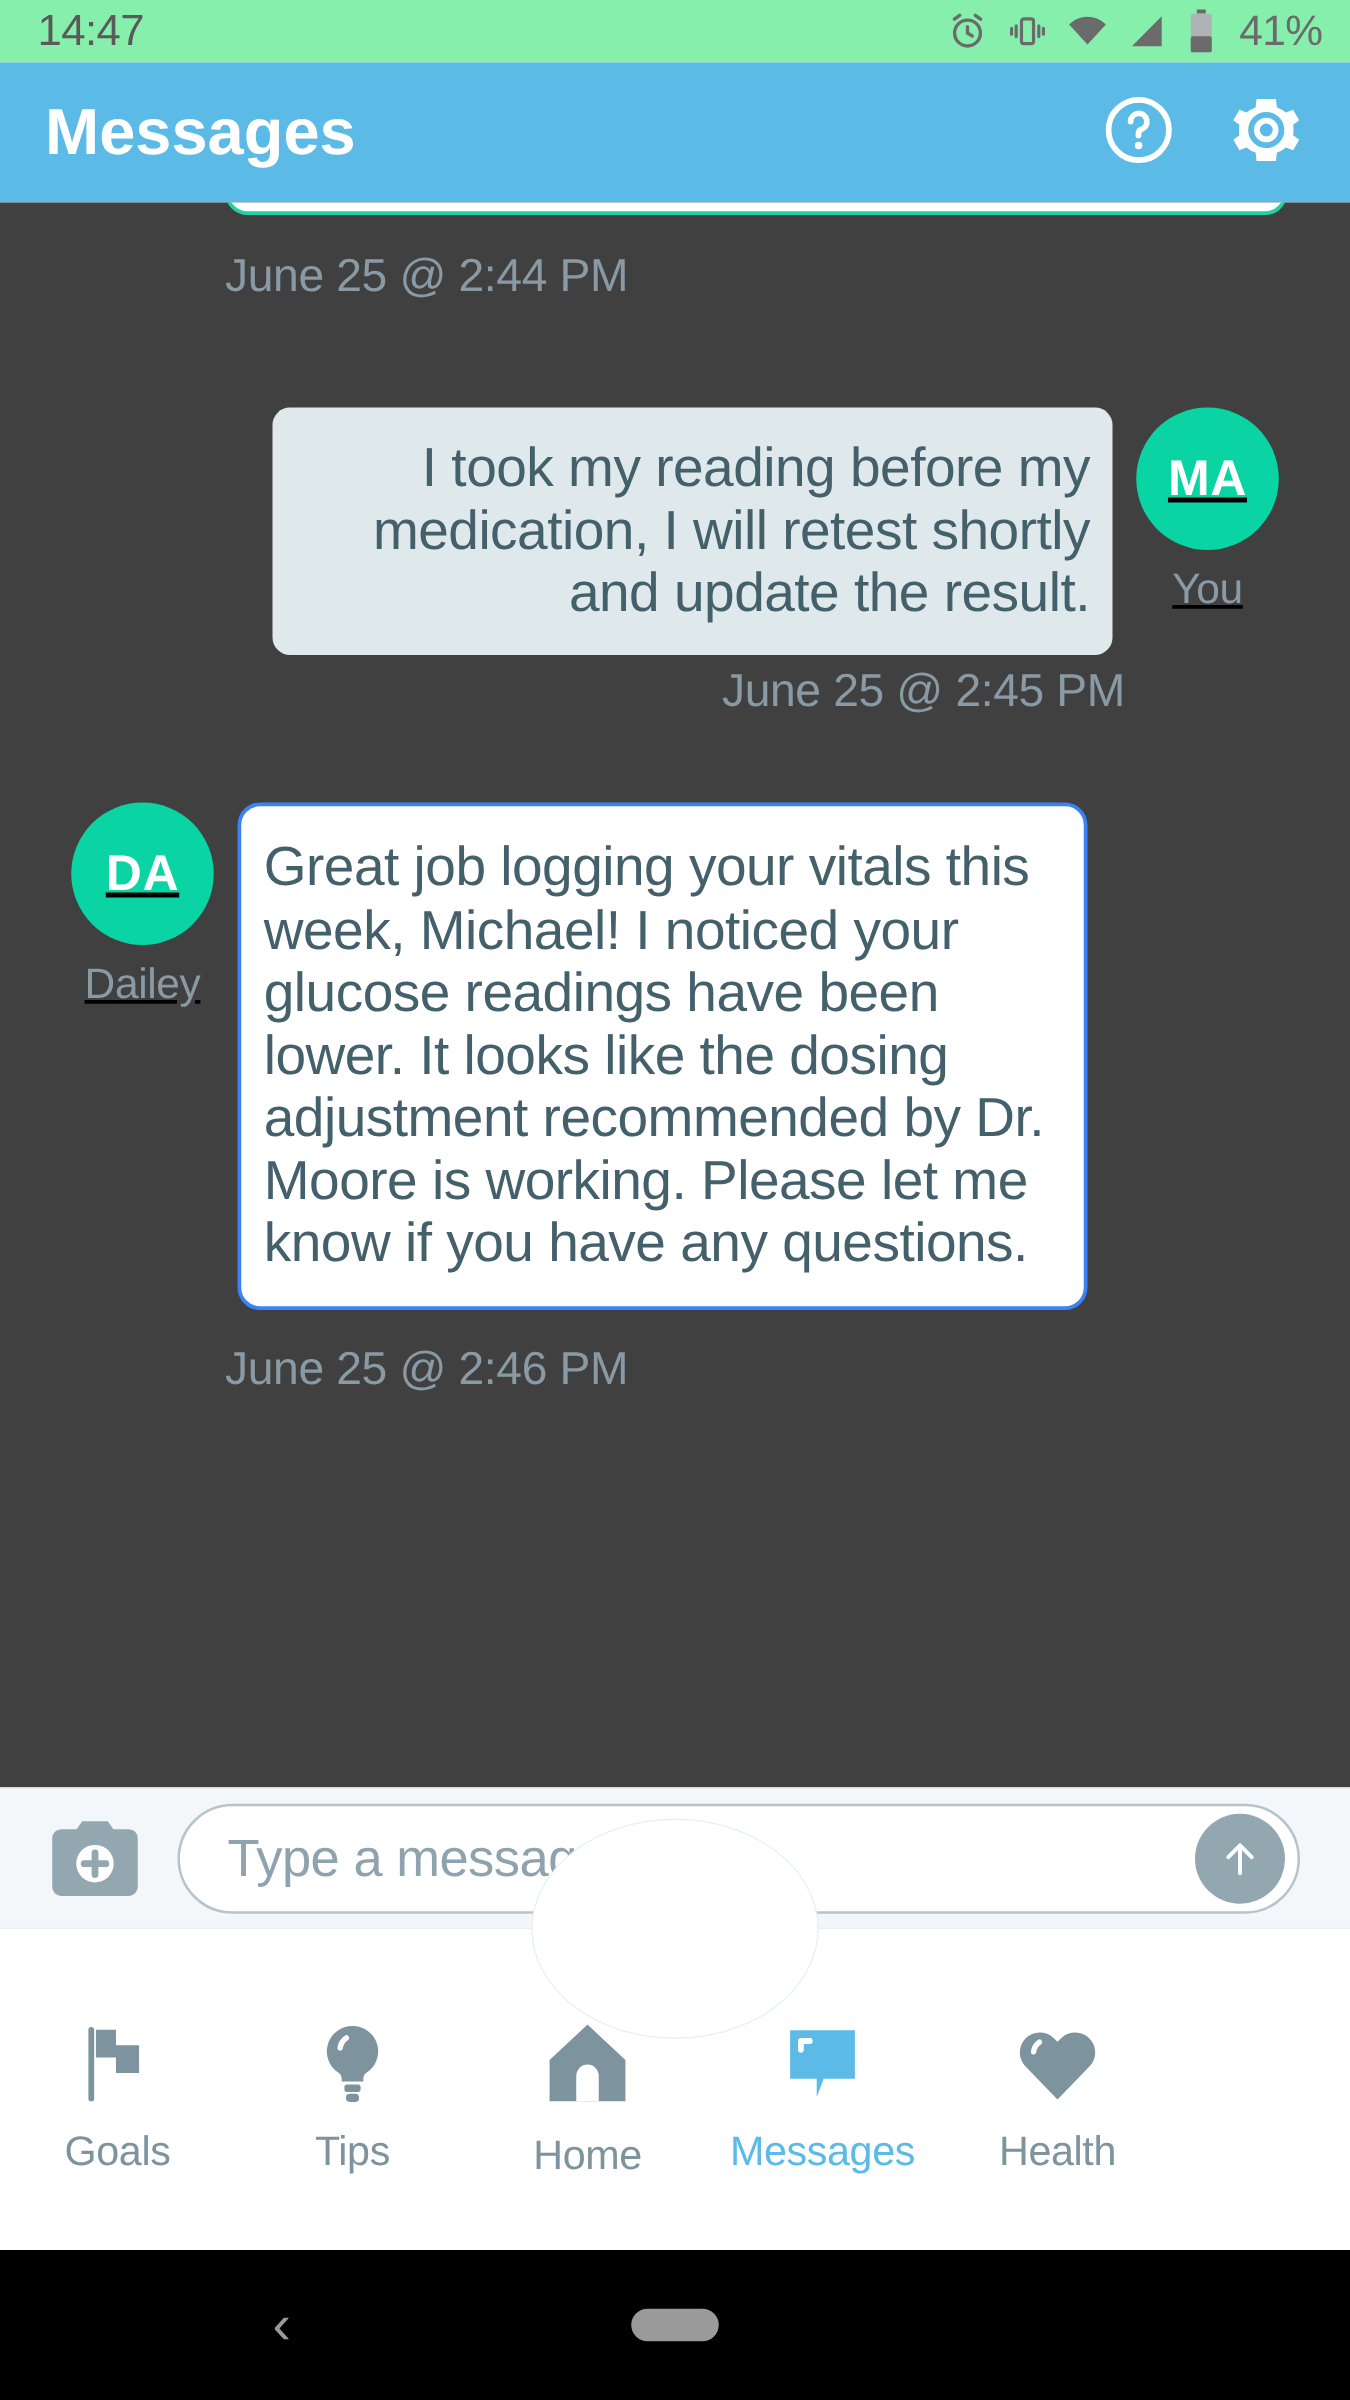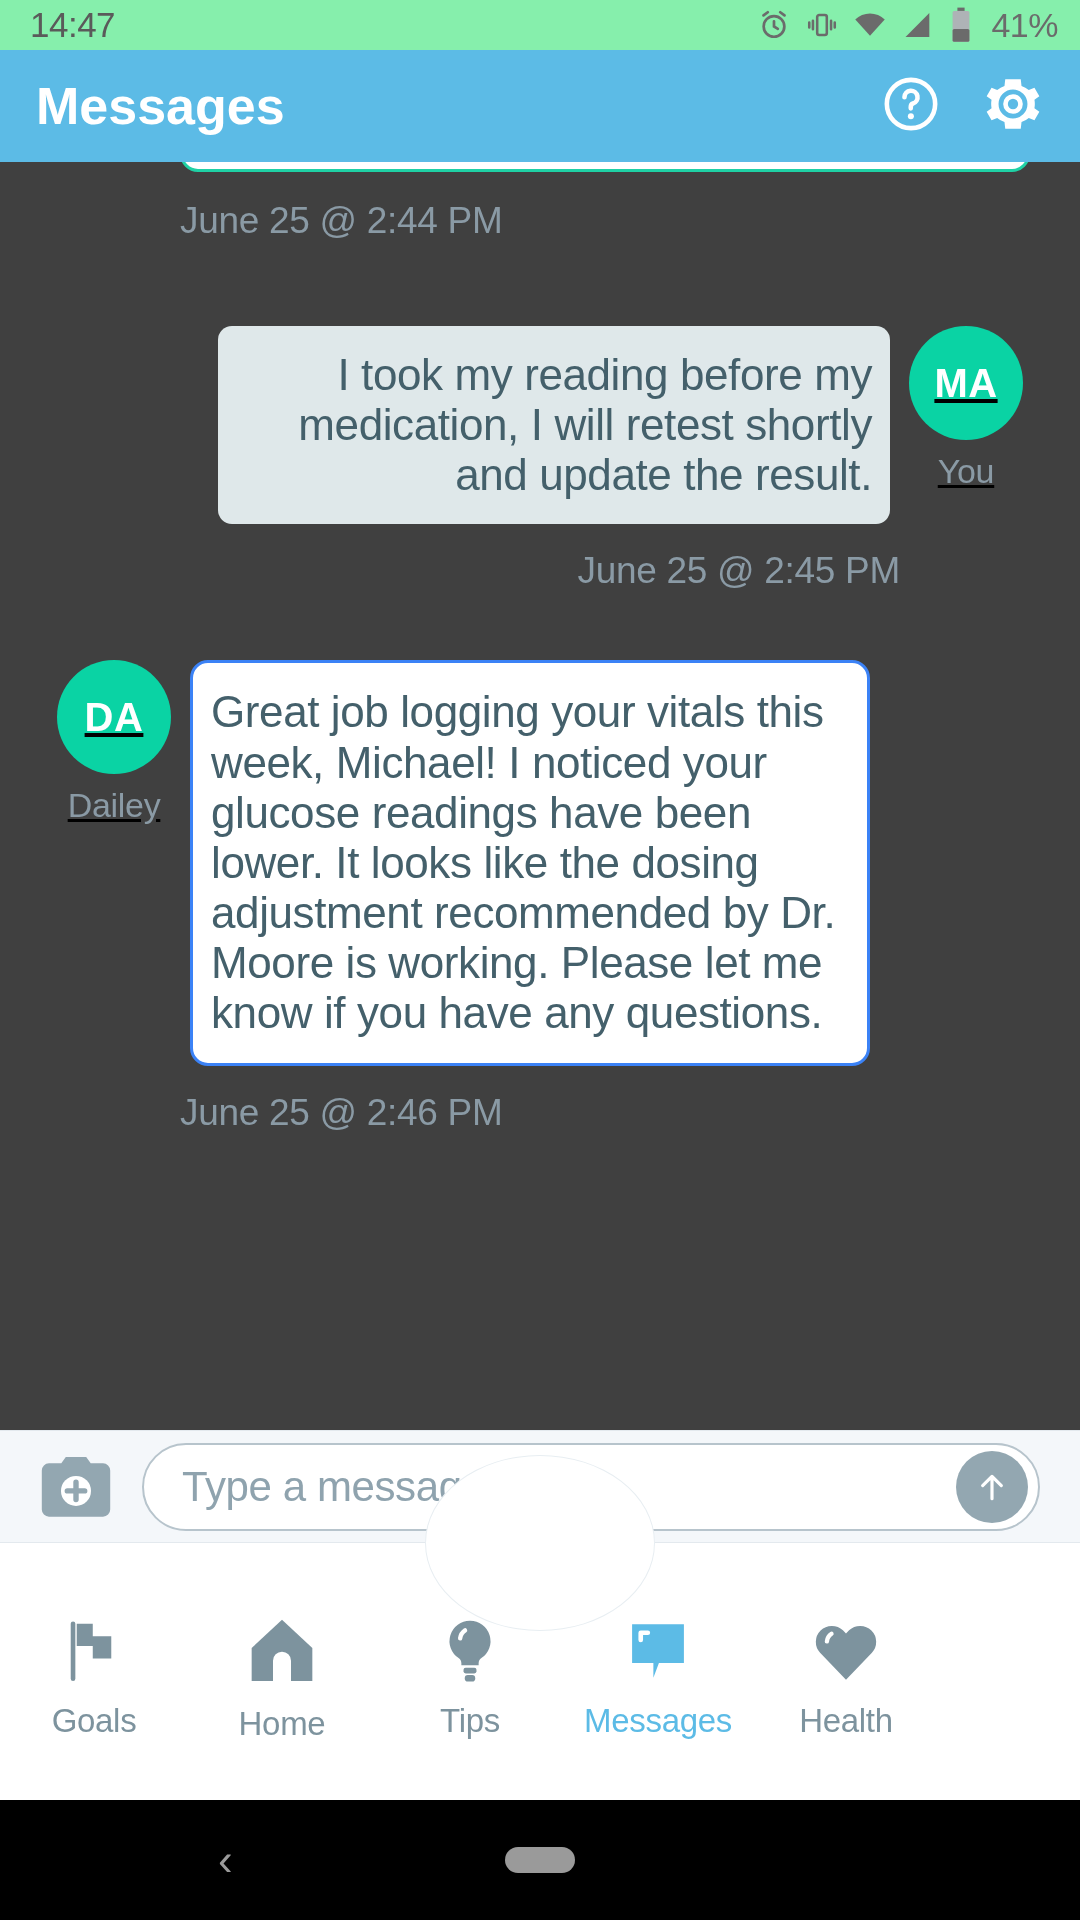--- a/index.html
+++ b/index.html
@@ -191,21 +191,21 @@
     </div>
 
     <div class="msg-row me" style="margin-top:84px;">
       <div class="bubble me">I took my reading before my medication, I will retest shortly and update the result.</div>
       <div class="avatar-wrap">
         <div class="avatar">MA</div>
         <div class="avatar-name">You</div>
       </div>
     </div>
 
-    <div class="ts-row ts-right" style="margin-top:26px;padding-left:47px;">
+    <div class="ts-row ts-right" style="margin-top:8px;padding-left:47px;">
       <span class="ts">June 25 @ 2:45 PM</span>
     </div>
 
     <div class="msg-row" style="margin-top:68px;">
       <div class="avatar-wrap">
         <div class="avatar">DA</div>
         <div class="avatar-name">Dailey</div>
       </div>
       <div class="bubble them">Great job logging your vitals this week, Michael! I noticed your glucose readings have been lower. It looks like the dosing adjustment recommended by Dr. Moore is working. Please let me know if you have any questions.</div>
     </div>
@@ -240,37 +240,37 @@
 
       <div class="nav-item">
         <svg width="74" height="74" viewBox="0 0 24 24">
           <path d="M5.2 21V3.2" stroke="#7d939e" stroke-width="1.5" stroke-linecap="round" fill="none"></path>
           <path fill="#7d939e" d="M6.4 3.2h5.2v4h6v7.2h-6v-4H6.4z"></path>
         </svg>
         <span class="nav-label">Goals</span>
       </div>
 
       <div class="nav-item">
-        <svg width="80" height="80" viewBox="0 0 24 24">
-          <path fill="#7d939e" d="M12 2.6 2.9 11.1V21h18.2v-9.9z"></path>
-          <path fill="#ffffff" d="M12 12.2a2.7 2.7 0 0 0-2.7 2.7V21h5.4v-6.1A2.7 2.7 0 0 0 12 12.2z"></path>
-        </svg>
-        <span class="nav-label">Home</span>
-      </div>
-
-      <div class="nav-item">
         <svg width="74" height="74" viewBox="0 0 24 24">
           <path fill="#7d939e" d="M12 2.2a6.6 6.6 0 0 0-3.7 12.1c.6.4.9 1 .9 1.7v.6h5.6v-.6c0-.7.3-1.3.9-1.7A6.6 6.6 0 0 0 12 2.2z"></path>
           <rect x="9.9" y="17.4" width="4.2" height="1.9" rx="0.7" fill="#7d939e"></rect>
           <rect x="10.3" y="19.8" width="3.4" height="2.1" rx="1" fill="#7d939e"></rect>
           <path d="M10.4 5.3a3.7 3.7 0 0 0-1.6 2.6" stroke="#ffffff" stroke-width="1.4" stroke-linecap="round" fill="none"></path>
         </svg>
         <span class="nav-label">Tips</span>
       </div>
 
+      <div class="nav-item">
+        <svg width="80" height="80" viewBox="0 0 24 24">
+          <path fill="#7d939e" d="M12 2.6 2.9 11.1V21h18.2v-9.9z"></path>
+          <path fill="#ffffff" d="M12 12.2a2.7 2.7 0 0 0-2.7 2.7V21h5.4v-6.1A2.7 2.7 0 0 0 12 12.2z"></path>
+        </svg>
+        <span class="nav-label">Home</span>
+      </div>
+
       <div class="nav-item active">
         <svg width="74" height="74" viewBox="0 0 24 24">
           <path fill="#5cbbe6" d="M3.6 3.3h16.8v12.6h-8.1l-1.8 4.8v-4.8H3.6z"></path>
           <path d="M6.4 6.1h2.3M6.4 6.1v2.3" stroke="#ffffff" stroke-width="1.5" stroke-linecap="round" fill="none"></path>
         </svg>
         <span class="nav-label">Messages</span>
       </div>
 
       <div class="nav-item">
         <svg width="74" height="74" viewBox="0 0 24 24">

